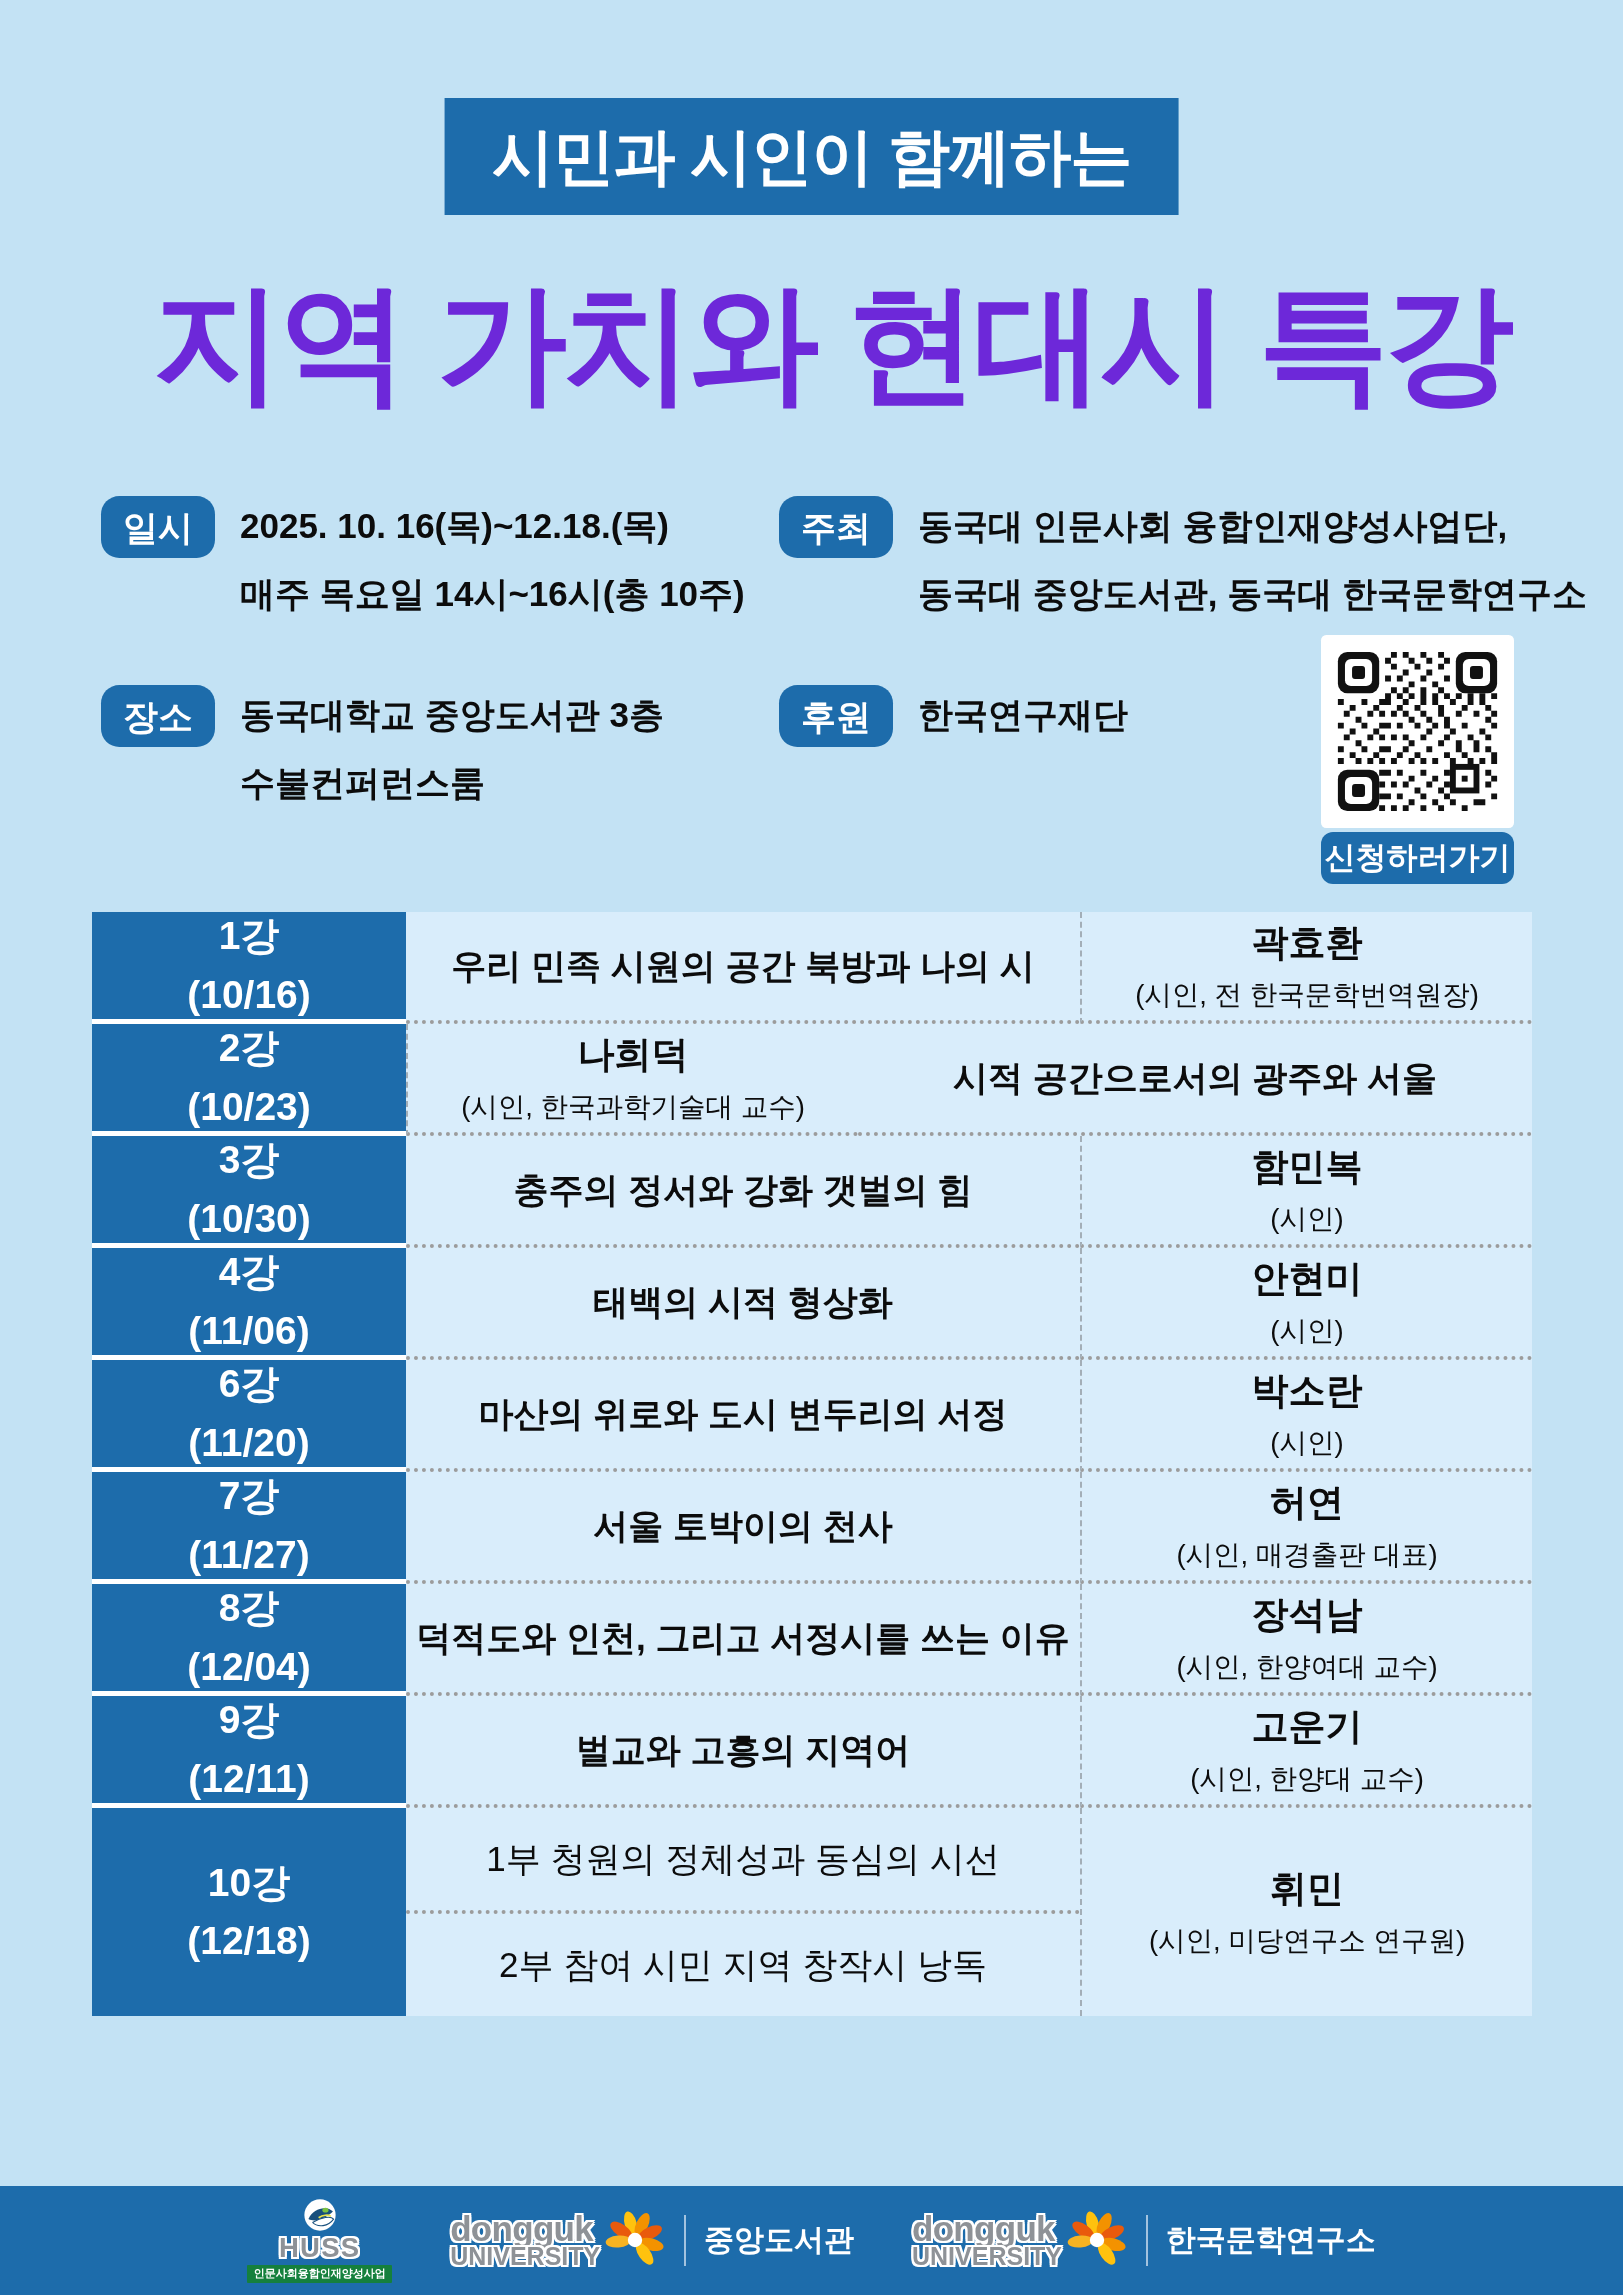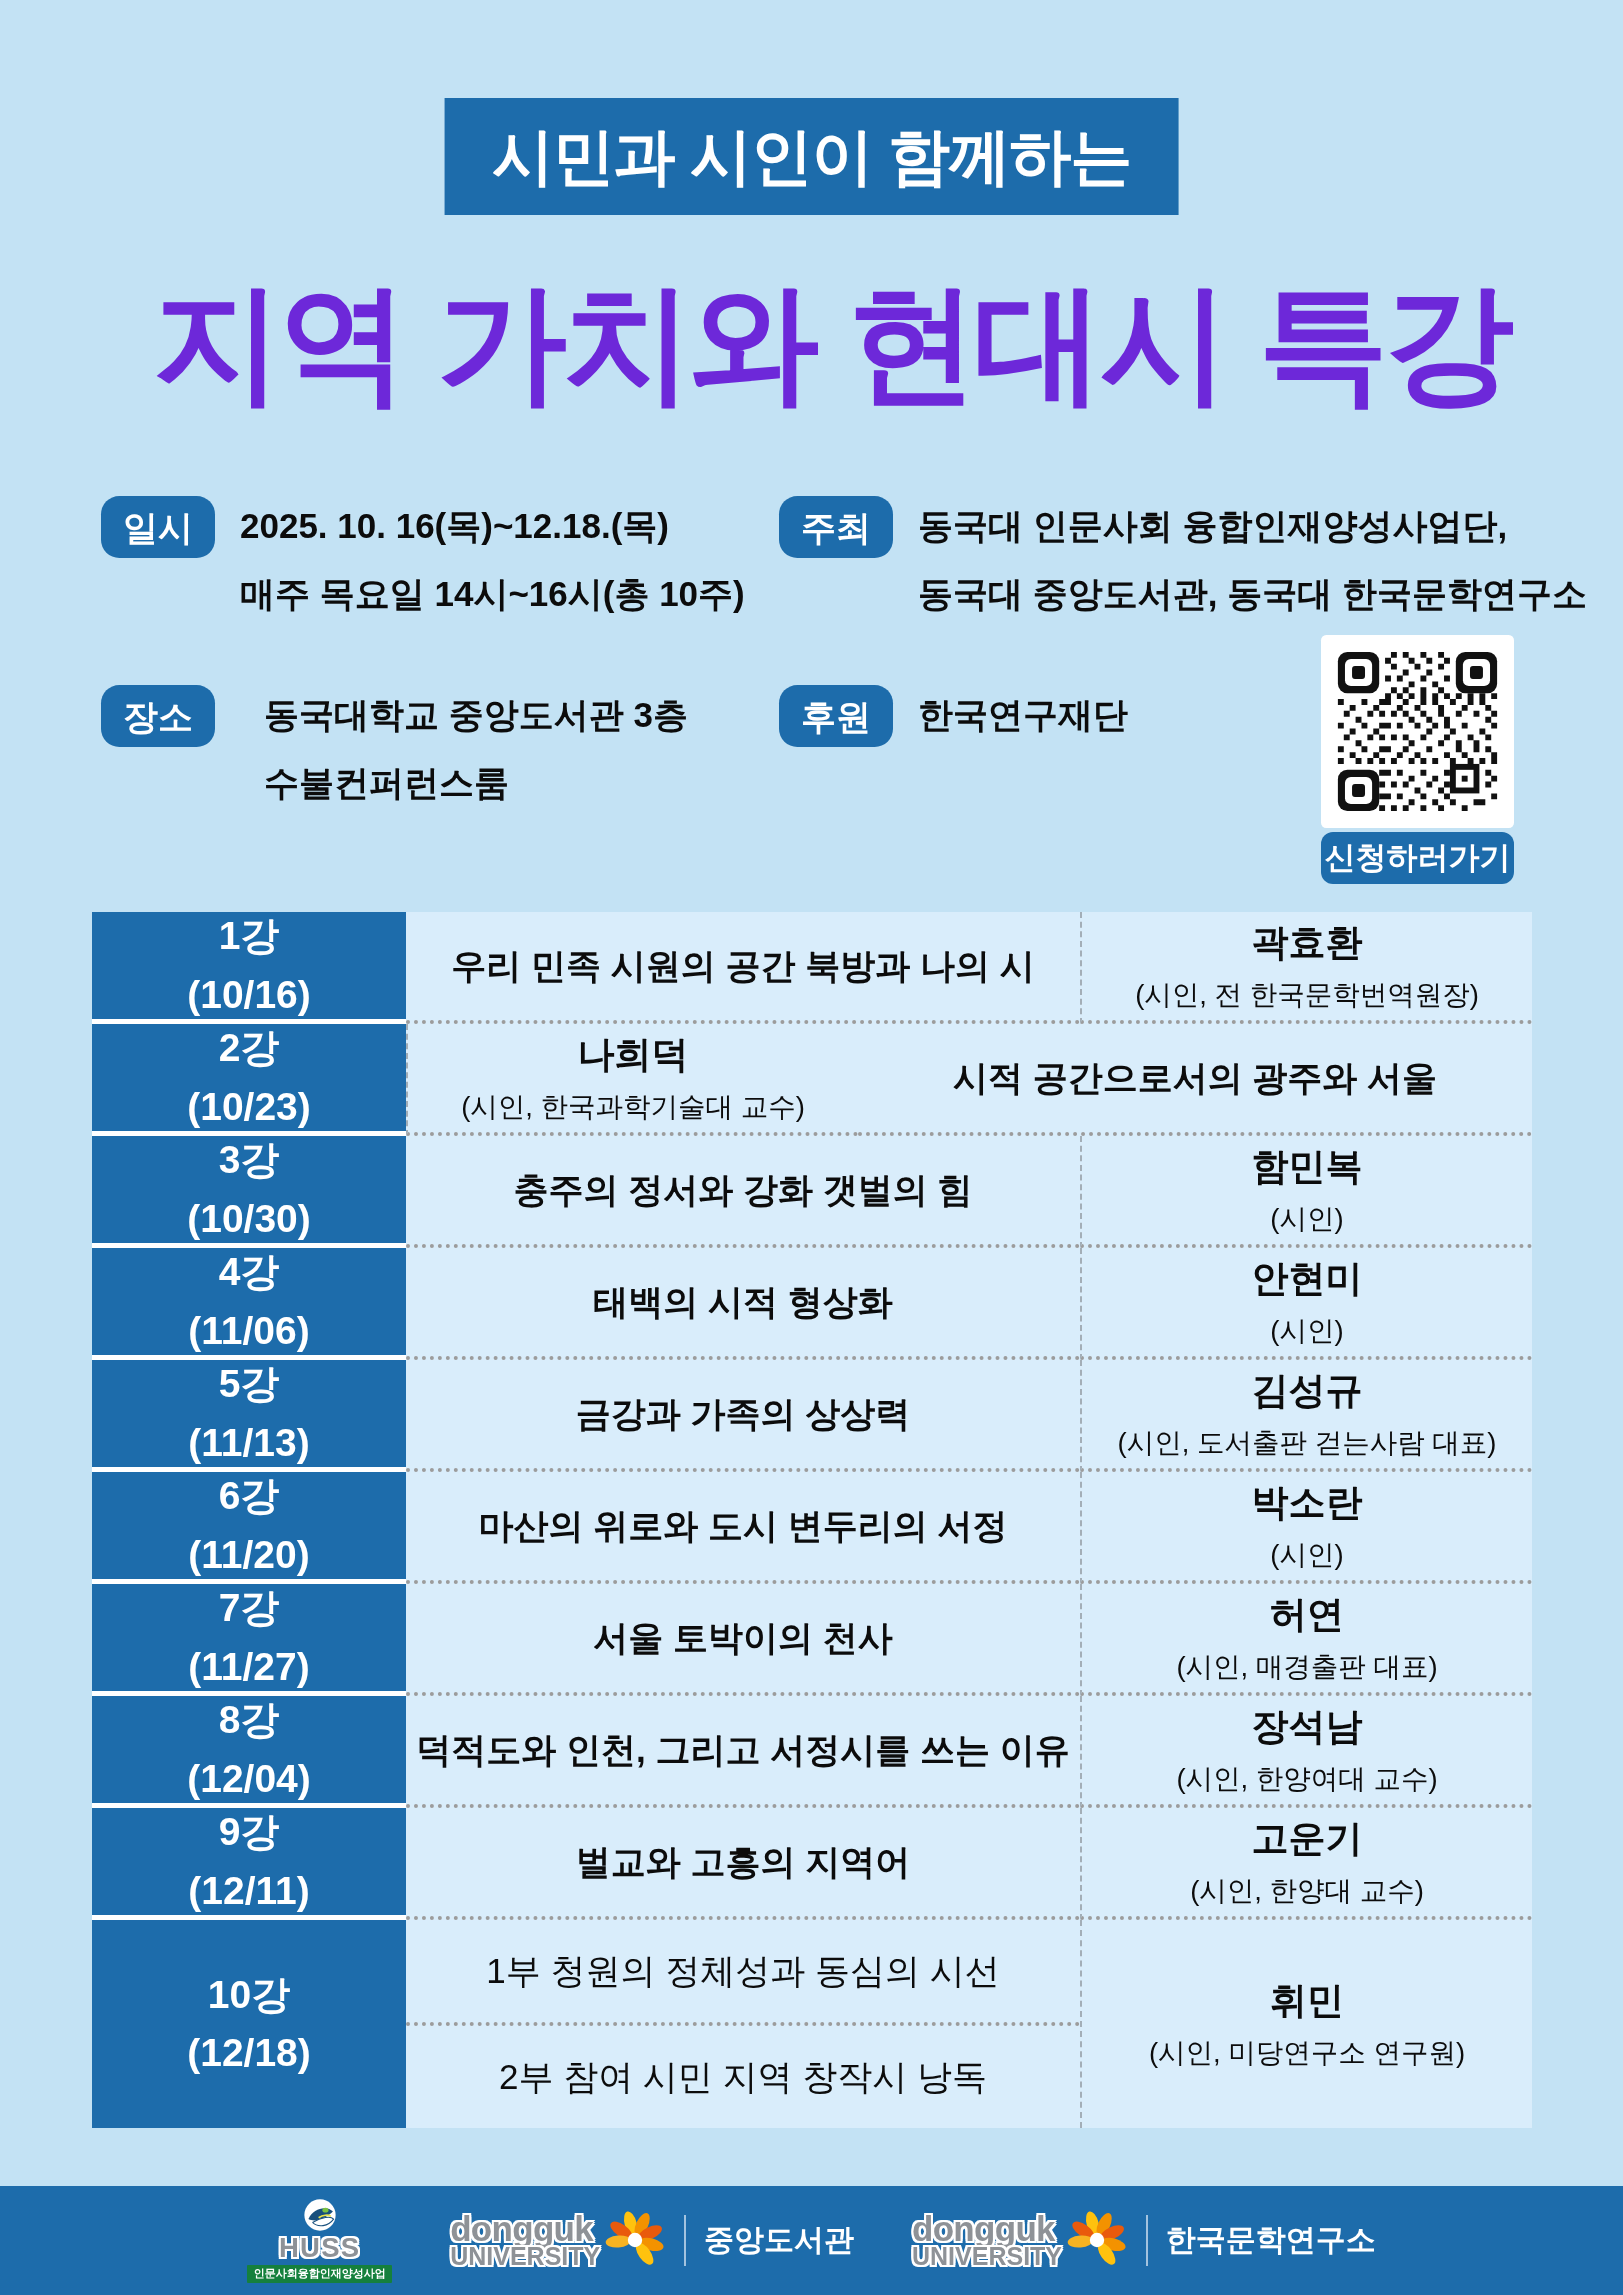--- a/index.html
+++ b/index.html
@@ -19,21 +19,21 @@
   }
   
   .info-item{position:absolute;display:flex;align-items:flex-start;}
   .badge{
     background:#1d6cab;color:#fff;font-size:35px;font-weight:800;line-height:1;
     padding:13.7px 22px;border-radius:18.3px;margin-right:25px;margin-top:3.9px;flex:0 0 auto;white-space:nowrap;
   }
   .info-lines{font-size:35px;font-weight:700;line-height:1.95;white-space:nowrap;}
   #info-date{left:101px;top:492px;}
   #info-host{left:779px;top:492px;}
-  #info-place{left:101px;top:681px;gap:24px;}
+  #info-place{left:101px;top:681px;}
   #info-sponsor{left:779px;top:681px;}
   
   .qr-box{
     position:absolute;left:1321px;top:635px;width:193px;height:193px;background:#fff;
     border-radius:5.2px;display:flex;align-items:center;justify-content:center;
   }
   .qr-box svg{width:171px;height:171px;}
   .apply-btn{
     position:absolute;left:1321px;top:832px;width:193px;height:52px;background:#1d6cab;
     border-radius:12px;color:#fff;font-size:31px;font-weight:800;
@@ -203,33 +203,20 @@
       </div>
       <div class="cell cell-topic">
           <span>태백의 시적 형상화</span>
         </div>
       <div class="cell cell-speaker">
         <div class="speaker-name">안현미</div>
         <div class="speaker-affil">(시인)</div>
       </div>
     </div>
 
-    <div class="row">
-      <div class="cell cell-session">
-        <div>5강</div>
-        <div>(11/13)</div>
-      </div>
-      <div class="cell cell-topic">
-          <span>금강과 가족의 상상력</span>
-        </div>
-      <div class="cell cell-speaker">
-        <div class="speaker-name">김성규</div>
-        <div class="speaker-affil">(시인, 도서출판 걷는사람 대표)</div>
-      </div>
-    </div>
 
     <div class="row">
       <div class="cell cell-session">
         <div>6강</div>
         <div>(11/20)</div>
       </div>
       <div class="cell cell-topic">
           <span>마산의 위로와 도시 변두리의 서정</span>
         </div>
       <div class="cell cell-speaker">

